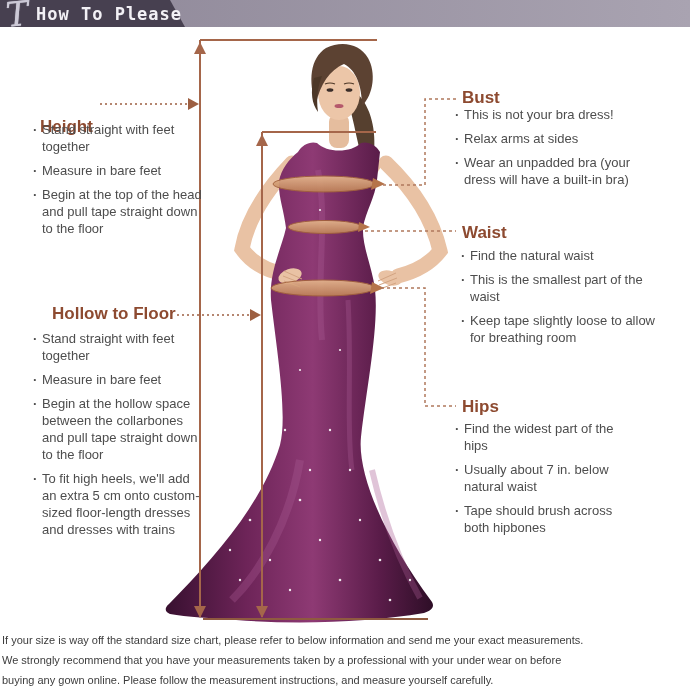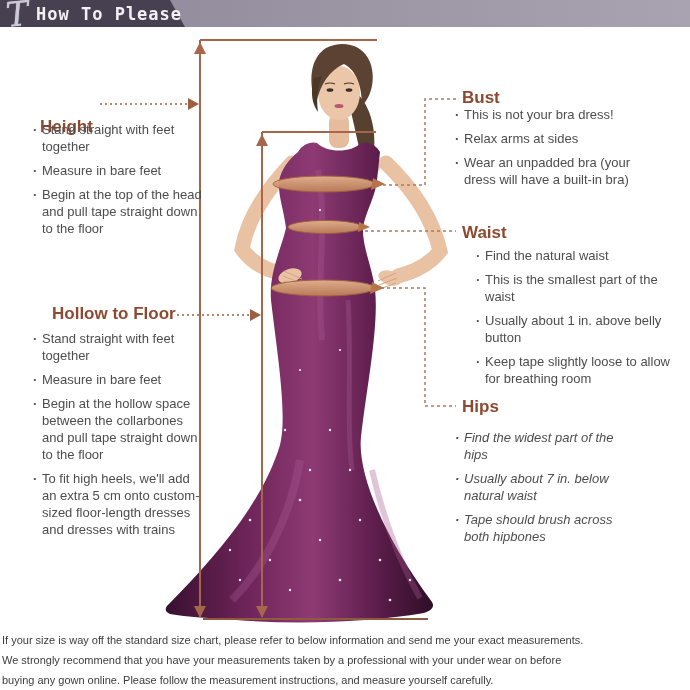--- a/index.html
+++ b/index.html
@@ -46,23 +46,23 @@
     content:"\00B7";position:absolute;left:0;top:0;
     font-weight:bold;color:#4d4d4d;
   }
   #height-title{left:40px;top:94px;margin-top:23px;}
   #height-list{left:33px;top:121px;width:185px;}
   #htf-title{left:52px;top:304px;text-align:right;}
   #htf-list{left:33px;top:330px;width:195px;}
   #bust-title{left:462px;top:88px;text-align:right;}
   #bust-list{left:455px;top:106px;width:200px;}
   #waist-title{left:462px;top:223px;}
-  #waist-list{left:476px;top:247px;width:210px;}
+  #waist-list{left:461px;top:247px;width:210px;}
   #hips-title{left:462px;top:397px;}
-  #hips-list{left:455px;top:429px;width:200px;font-style:italic;}
+  #hips-list{left:455px;top:420px;width:200px;}
   
   .footer-note{
     position:absolute;left:2px;top:630px;width:688px;margin:0;
     font-size:11px;line-height:20px;color:#3c3c3c;
     white-space:pre-line;
   }
   
   .illustration{position:absolute;left:0;top:0;}
 </style>
 </head>
@@ -256,22 +256,20 @@
     <li>Relax arms at sides</li>
     <li>Wear an unpadded bra (your
 dress will have a built-in bra)</li>
   </ul>
 
   <h2 class="sec-title" id="waist-title">Waist</h2>
   <ul class="measure-list" id="waist-list">
     <li>Find the natural waist</li>
     <li>This is the smallest part of the
 waist</li>
-    <li>Usually about 1 in. above belly
-button</li>
     <li>Keep tape slightly loose to allow
 for breathing room</li>
   </ul>
 
   <h2 class="sec-title" id="hips-title">Hips</h2>
   <ul class="measure-list" id="hips-list">
     <li>Find the widest part of the
 hips</li>
     <li>Usually about 7 in. below
 natural waist</li>

